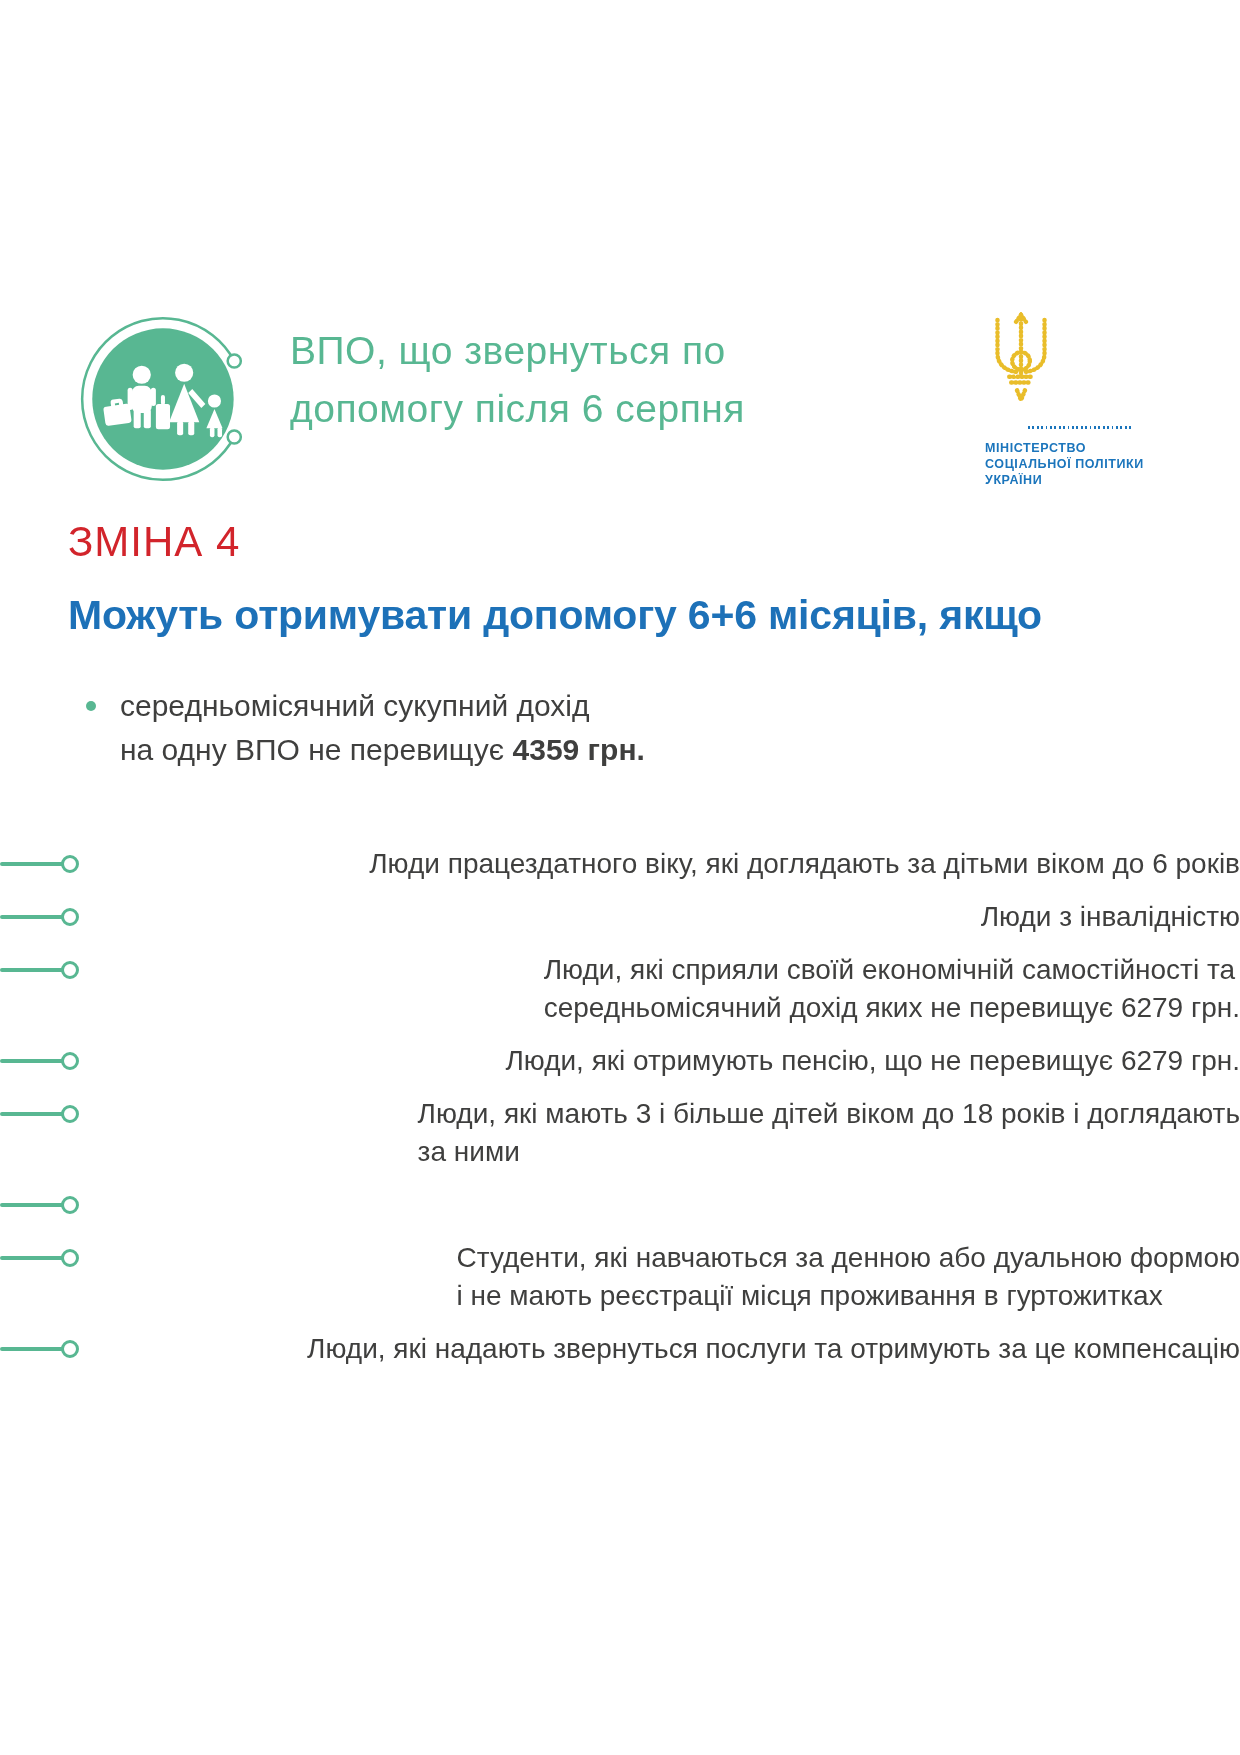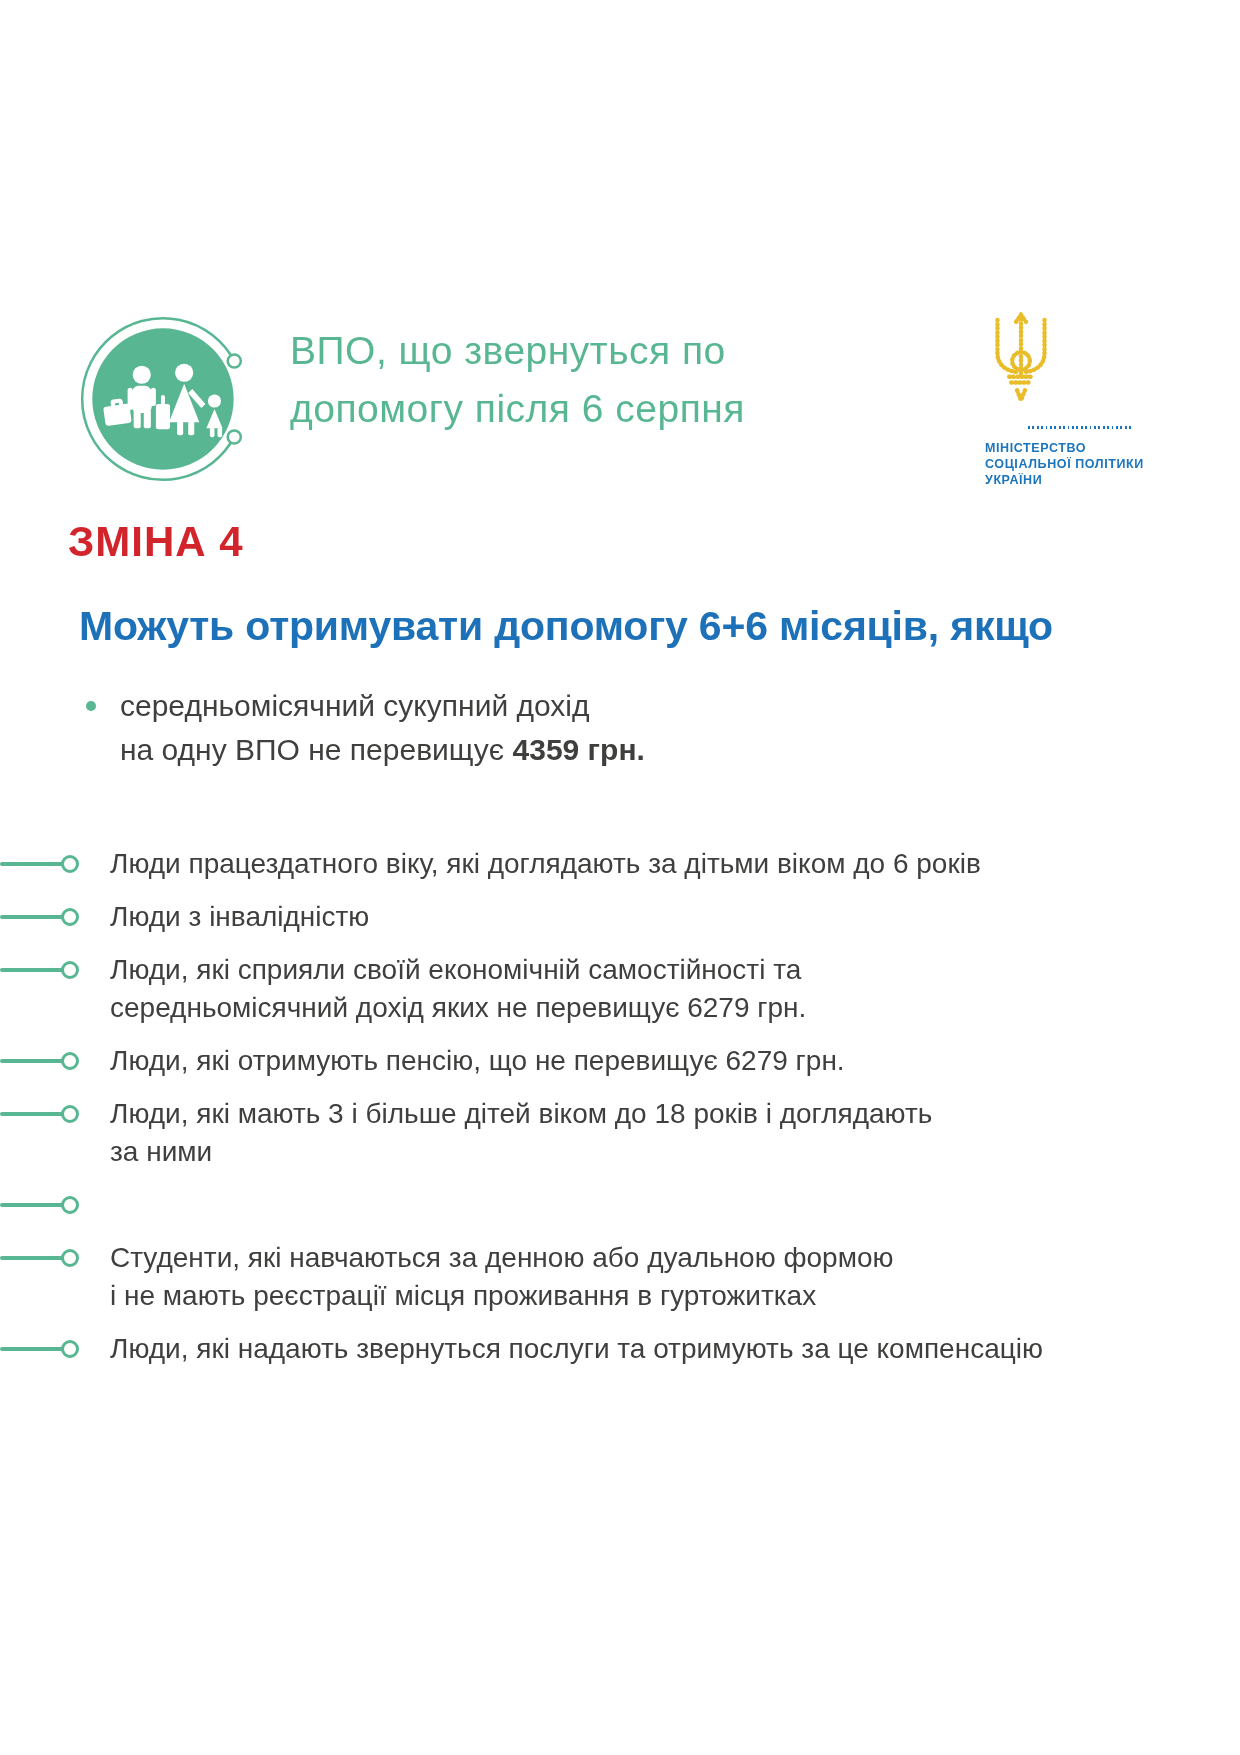--- a/index.html
+++ b/index.html
@@ -38,25 +38,25 @@
   }
   .ministry-name {
     color: var(--ministry_blue);
     font-size: 12.5px; font-weight: 700;
     line-height: 16px; letter-spacing: 0.6px;
   }
 
   
   .change-label {
     position: absolute; left: 68px; top: 518px;
-    font-size: 42px; font-weight: 700; letter-spacing: 1px;
+    font-size: 42px; font-weight: 400; letter-spacing: 1px;
     color: var(--red);
   }
   .headline {
-    position: absolute; left: 68px; top: 592px; margin: 11px;
+    position: absolute; left: 68px; top: 592px; margin: 0;
     font-size: 41px; font-weight: 700; letter-spacing: -0.2px;
     color: var(--blue);
   }
 
   
   .conditions {
     position: absolute; left: 70px; top: 676px;
     margin: 8px; padding: 0; list-style: none;
     width: 980px;
   }
@@ -71,21 +71,21 @@
     width: 10px; height: 10px; border-radius: 50%;
     background: var(--teal);
   }
   .condition strong { font-weight: 700; color: var(--text_dark); }
 
   
   .members {
     position: absolute; left: 0; top: 845px; width: 1240px;
     margin: 0; padding: 0; list-style: none;
   }
-  .member { display: flex; align-items: flex-start; margin-bottom: 15px; }
+  .member { display: flex; align-items: flex-start; margin-bottom: 15px; justify-content: space-between; }
   .marker { position: relative; flex: 0 0 110px; height: 38px; }
   .marker .mline {
     position: absolute; left: 0; top: 17px;
     width: 64px; height: 4px; border-radius: 2px;
     background: var(--teal);
   }
   .marker .mdot {
     position: absolute; left: 61px; top: 10px;
     width: 12px; height: 12px; border-radius: 50%;
     border: 3.5px solid var(--teal);

